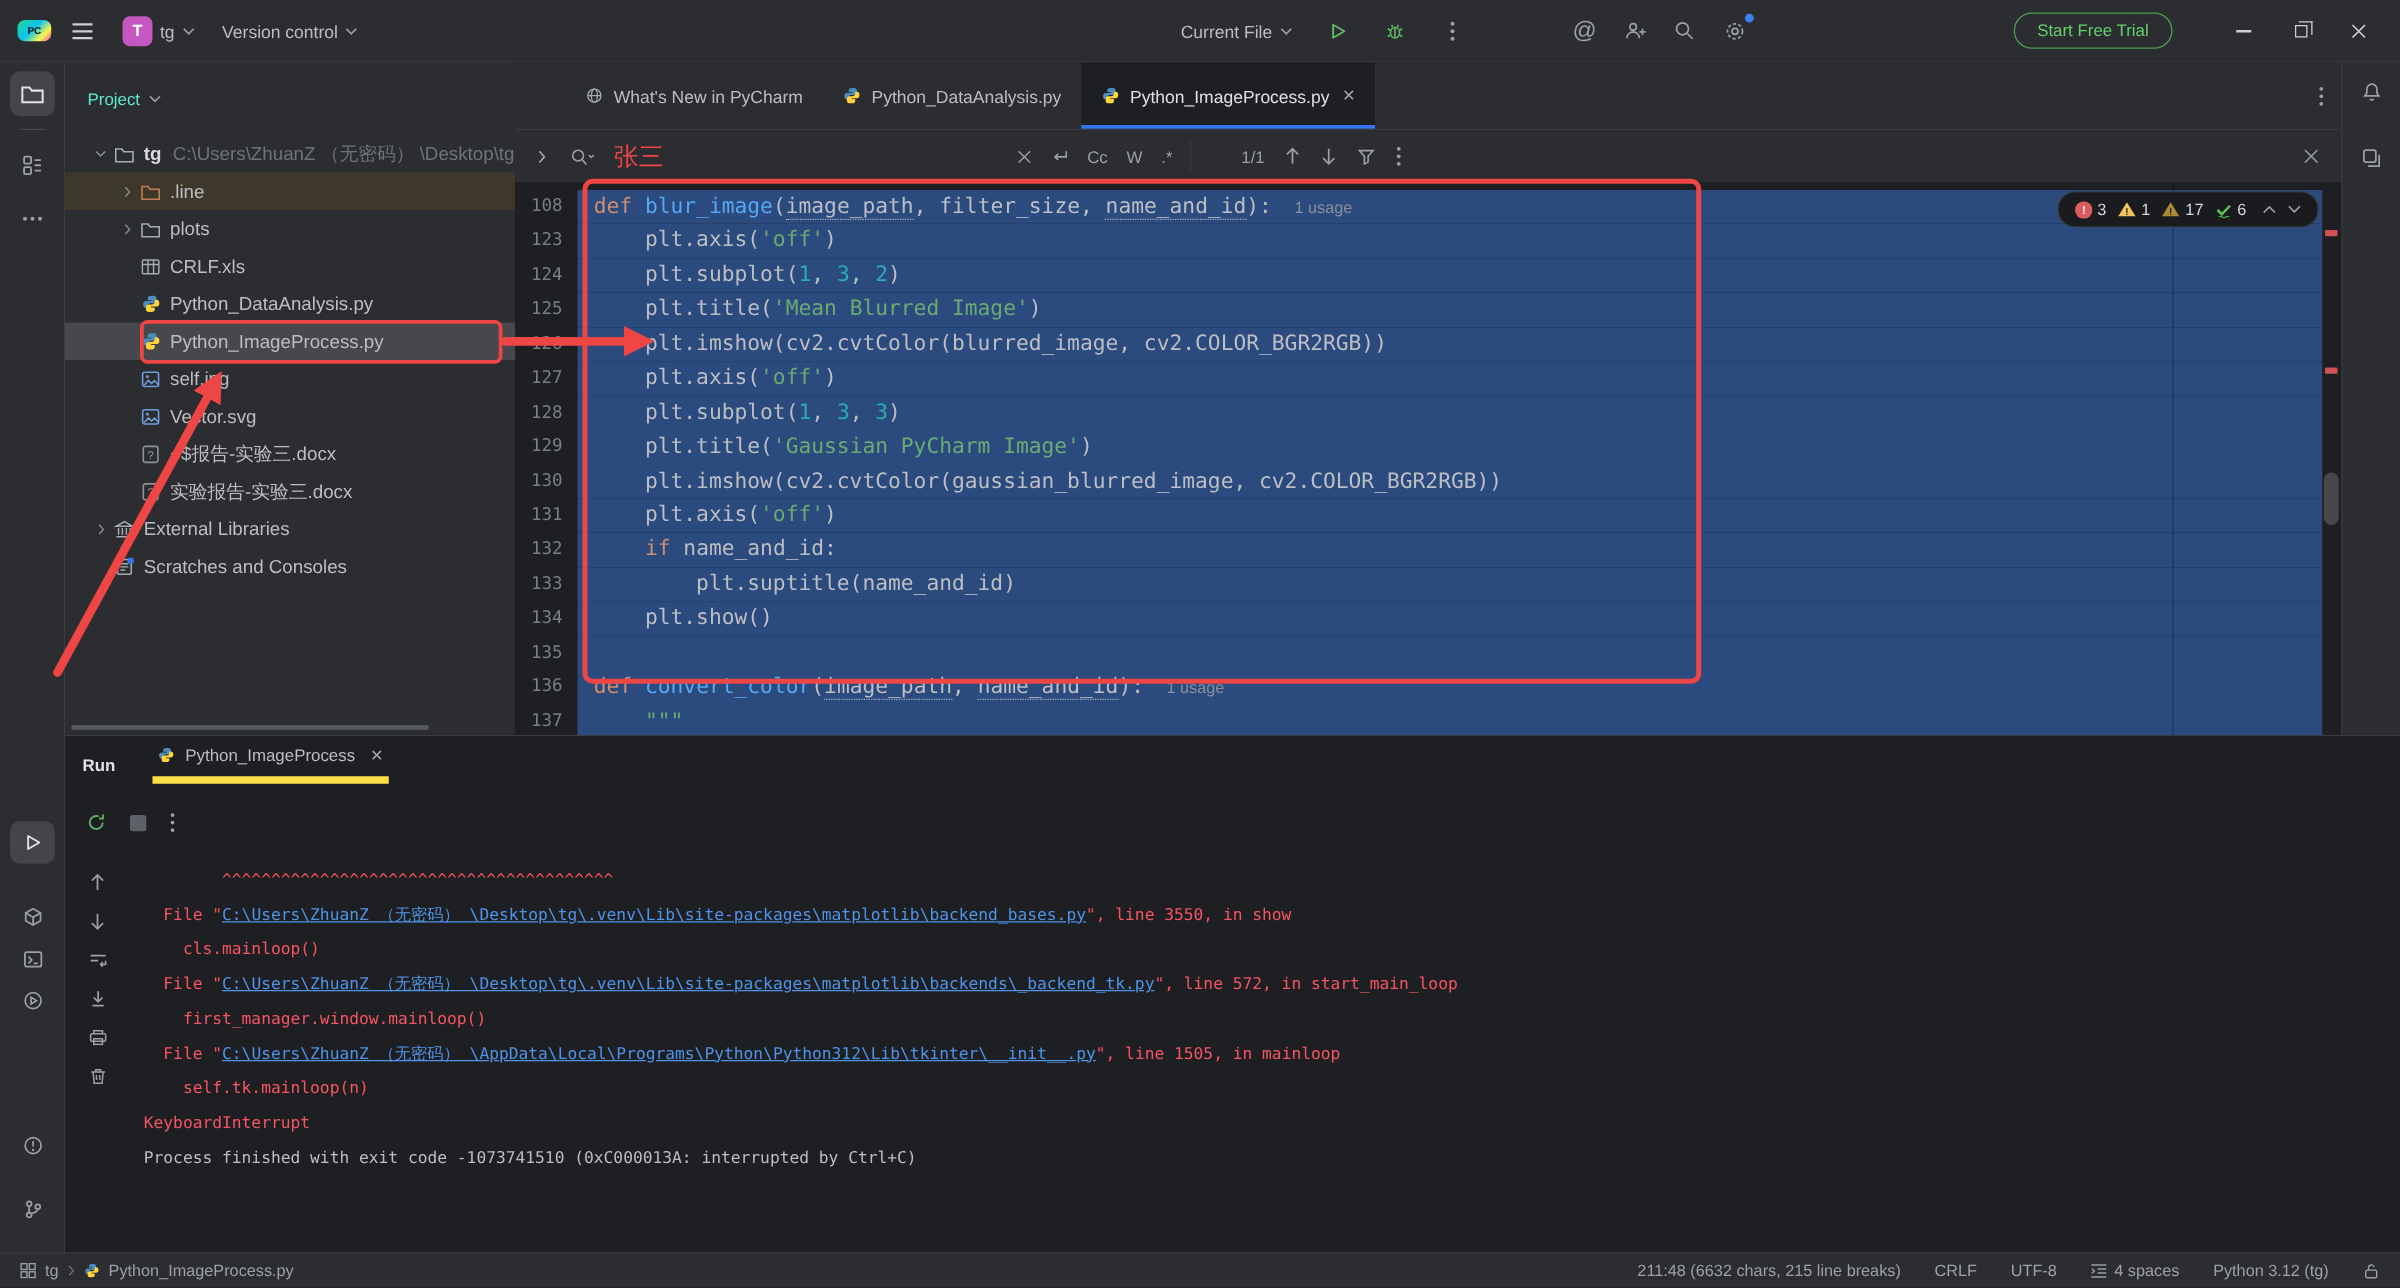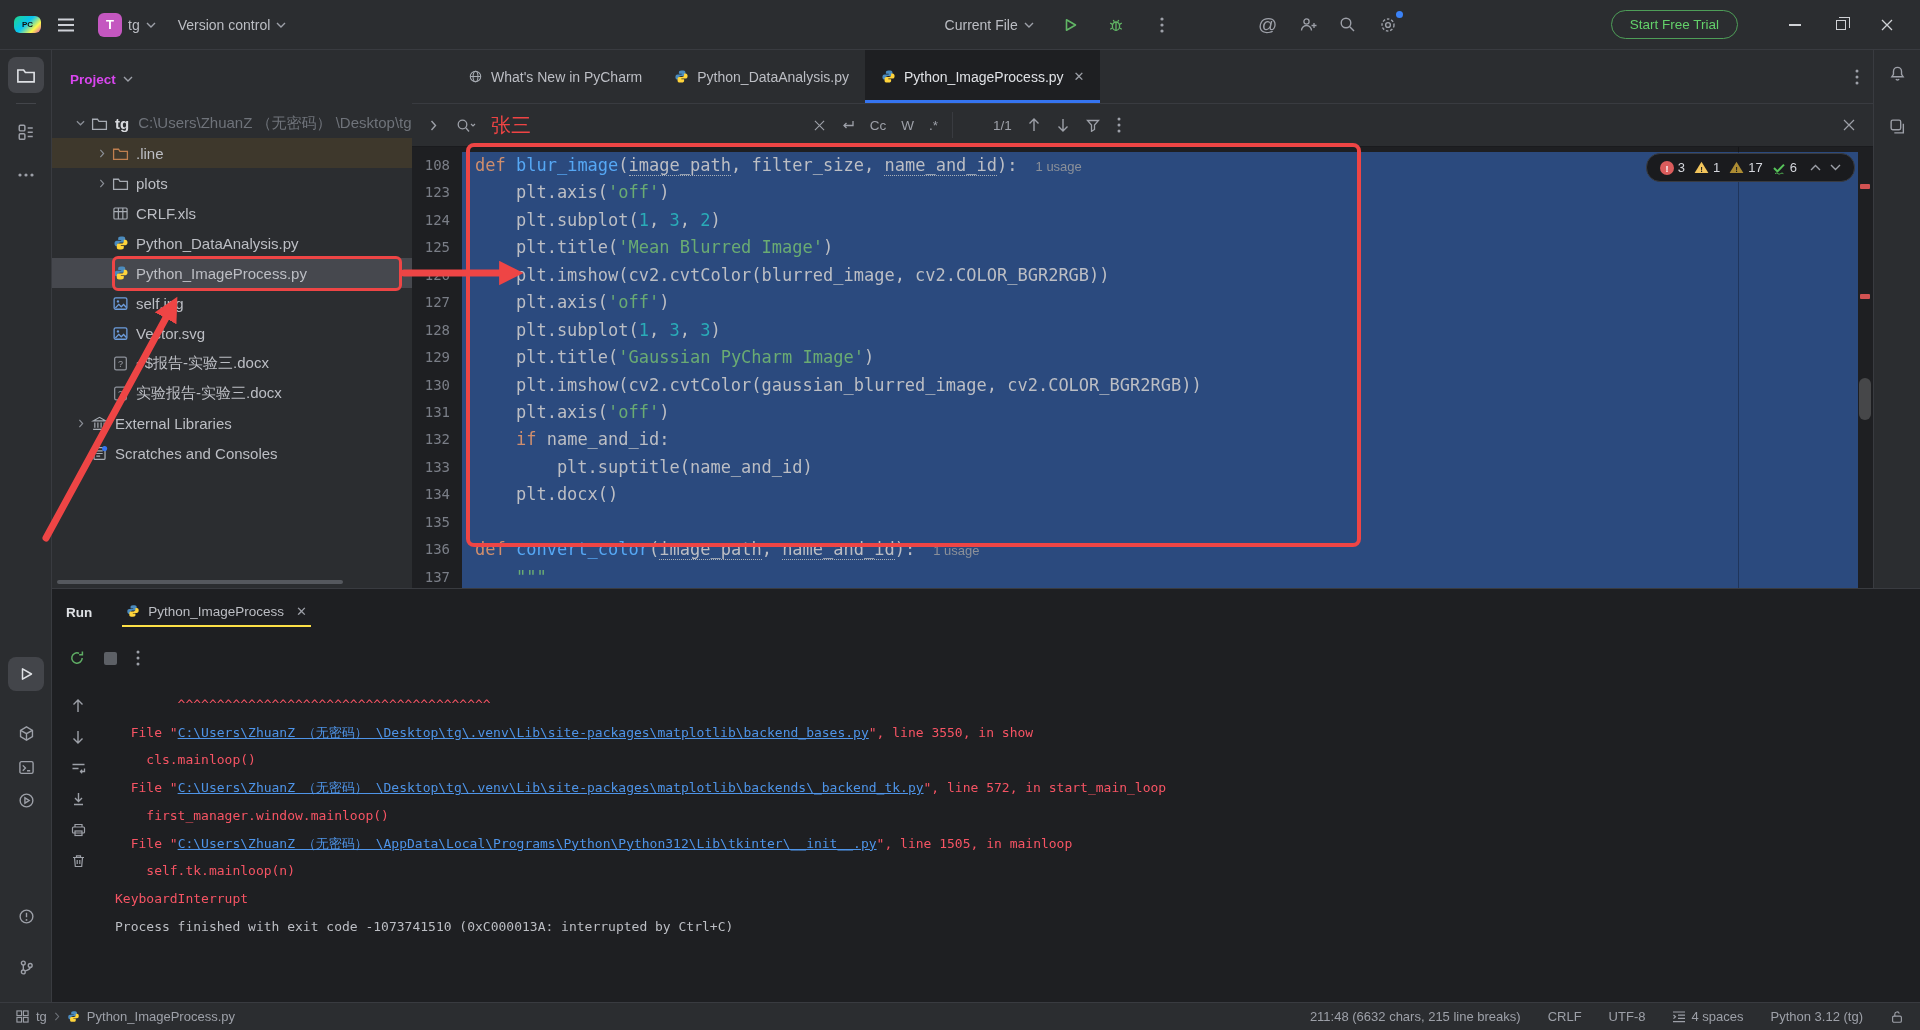--- a/index.html
+++ b/index.html
@@ -37,21 +37,21 @@
   
   .stripe-left{position:absolute;left:0;top:50px;width:52px;height:952px;background:var(--panel);border-right:1px solid var(--border)}
   .st-icon{width:36px;height:36px;margin:7px auto 0;border-radius:8px;display:flex;align-items:center;justify-content:center;color:var(--dim)}
   .st-icon.active{background:#43454a;color:#dfe1e5}
   .st-div{width:20px;height:1px;background:#43454a;margin:10px auto}
   .st-abs{position:absolute;left:8px;width:36px;height:34px;border-radius:8px;display:flex;align-items:center;justify-content:center;color:var(--dim)}
 
   
   .project-panel{position:absolute;left:52px;top:50px;width:360px;height:538px;background:var(--panel);overflow:hidden}
   .pp-header{height:58px;display:flex;align-items:center;padding-left:18px;gap:7px}
-  .pp-title{font-size:13.5px;font-weight:700;color:#d946ef}
+  .pp-title{font-size:13.5px;font-weight:400;color:#5eead4}
   .trow{height:30px;display:flex;align-items:center;font-size:15px;color:var(--txt);white-space:nowrap}
   .trow.sel{background:#46484e}
   .trow.venv{background:#3e382c}
   .tchev{width:21px;display:flex;justify-content:center;color:#8a8e96;flex:none}
   .trow .ico{width:17px;height:17px;margin-right:7px}
   .tname.b{font-weight:700;color:#d8dade}
   .tpath{color:#6f737a;margin-left:9px;overflow:hidden}
   .pp-hscroll{position:absolute;left:5px;bottom:4px;width:286px;height:4px;border-radius:2px;background:#55585e}
 
   
@@ -87,22 +87,22 @@
   .es-mark{position:absolute;left:2px;width:10px;height:5px;border-radius:1px;background:#d15252}
   .es-thumb{position:absolute;left:1px;width:12px;border-radius:6px;background:rgba(255,255,255,.18)}
 
   .stripe-right{position:absolute;left:1873px;top:50px;width:47px;height:538px;background:var(--panel);border-left:1px solid var(--border)}
   .sr-icon{position:absolute;left:10px;width:27px;height:27px;display:flex;align-items:center;justify-content:center;color:var(--dim)}
 
   
   .run-panel{position:absolute;left:52px;top:588px;width:1868px;height:414px;background:var(--bg);border-top:1px solid var(--border)}
   .run-header{height:46px;display:flex;align-items:center;padding-left:14px;background:var(--bg)}
   .run-title{font-size:13.5px;font-weight:700;color:#dfe1e5;margin-right:30px}
-  .run-tab{display:flex;align-items:center;gap:8px;height:30px;font-size:13.5px;color:var(--txt);
-    border-bottom:2px solid #fde047;padding:0 4px}
+  .run-tab{display:flex;align-items:flex-start;gap:8px;height:30px;font-size:13.5px;color:var(--txt);
+    border-bottom:6px solid #fde047;padding:0 4px}
   .run-tab .close{color:var(--dim);font-size:13px;margin-left:4px}
   .run-toolbar{height:46px;display:flex;align-items:center;gap:19px;padding-left:17px}
   .stop-sq{width:13px;height:13px;border-radius:2px;background:#5d6066}
   .run-body{position:absolute;left:0;top:92px;right:0;bottom:0}
   .run-gutter{position:absolute;left:0;top:14px;width:52px;display:flex;flex-direction:column;align-items:center;gap:9px;color:var(--dim)}
   .rg-icon{width:22px;height:22px;display:flex;align-items:center;justify-content:center;font-size:15px}
   #console-lines{position:absolute;left:52px;top:0;right:0;bottom:0;padding:10px 0 0 11px;
     font:13px/27.7px "DejaVu Sans Mono",monospace;white-space:pre;overflow:hidden}
   .c-r{color:var(--cred)} .c-p{color:var(--txt)}
   .c-l{color:var(--link);text-decoration:underline}
@@ -614,21 +614,21 @@
         <div class="cl">
           <span class="gut">132</span>
           <div class="cb"><span class="tk-p">    </span><span class="tk-k">if</span><span class="tk-p"> name_and_id:</span></div>
         </div>
         <div class="cl">
           <span class="gut">133</span>
           <div class="cb"><span class="tk-p">        plt.suptitle(name_and_id)</span></div>
         </div>
         <div class="cl">
           <span class="gut">134</span>
-          <div class="cb"><span class="tk-p">    plt.docx()</span></div>
+          <div class="cb"><span class="tk-p">    plt.show()</span></div>
         </div>
         <div class="cl">
           <span class="gut">135</span>
           <div class="cb"><span class="tk-p"></span></div>
         </div>
         <div class="cl">
           <span class="gut">136</span>
           <div class="cb"><span class="tk-k">def</span><span class="tk-p"> </span><span class="tk-f">convert_color</span><span class="tk-p">(</span><span class="tk-u">image_path</span><span class="tk-p">, </span><span class="tk-u">name_and_id</span><span class="tk-p">):</span><span class="tk-h">1 usage</span></div>
         </div>
         <div class="cl">

